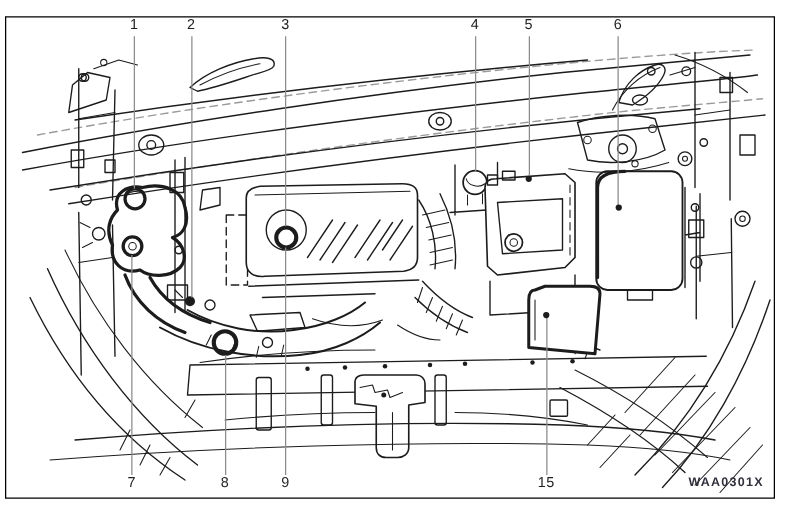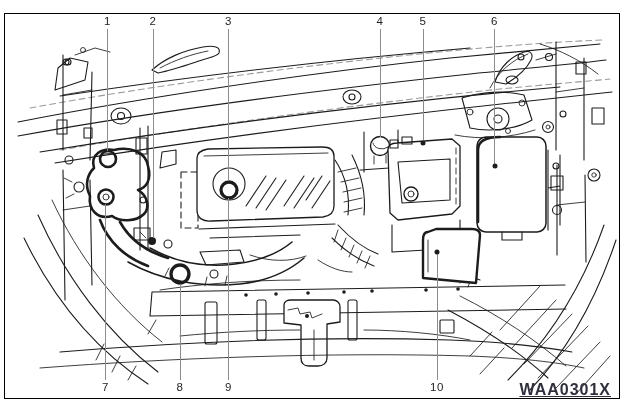--- a/index.html
+++ b/index.html
@@ -16,22 +16,22 @@
   .b2{stroke-width:3.3;}
   .thin{stroke-width:0.85;}
   .dash{stroke-dasharray:6 4;}
   .gray{stroke:#9a9a9a;}
   .ink{fill:#1c1c1c;stroke:none;}
   .leader{position:absolute;width:1px;background:#8c8c8c;}
   .leader-dot{position:absolute;width:5px;height:5px;border-radius:50%;
               background:#1c1c1c;transform:translate(-50%,-50%);}
   .callout-num{position:absolute;transform:translate(-50%,-50%);
                font-size:11.5px;line-height:11px;color:#1f1f1f;letter-spacing:0.5px;}
-  #figure-code{position:absolute;right:18px;top:381px;font-size:16px;font-weight:700;
-               letter-spacing:1px;color:#30303c;text-decoration:underline;}
+  #figure-code{position:absolute;right:18px;top:381px;font-size:10px;font-weight:700;
+               letter-spacing:1px;color:#30303c;}
 </style>
 </head>
 <body>
 
 <div id="stage">
   <div id="frame"></div>
 
   <svg id="art" width="629" height="409" viewBox="0 0 629 409">
     <defs>
       <clipPath id="clip">
@@ -242,17 +242,17 @@
       <div class="leader-dot" style="left: 494.5px; top: 166px; background: rgb(28, 28, 28);"></div>
       <div class="callout-num" style="left: 494.5px; top: 21px; color: rgb(31, 31, 31);">6</div>
       <div class="leader" style="left: 105px; top: 204px; height: 176px; background: rgb(140, 140, 140);"></div>
       <div class="callout-num" style="left: 105.5px; top: 387px; color: rgb(31, 31, 31);">7</div>
       <div class="leader" style="left: 179.5px; top: 284px; height: 96px; background: rgb(140, 140, 140);"></div>
       <div class="callout-num" style="left: 180px; top: 387px; color: rgb(31, 31, 31);">8</div>
       <div class="leader" style="left: 228px; top: 198px; height: 182px; background: rgb(140, 140, 140);"></div>
       <div class="callout-num" style="left: 228.5px; top: 387px; color: rgb(31, 31, 31);">9</div>
       <div class="leader" style="left: 436.5px; top: 252px; height: 128px; background: rgb(140, 140, 140);"></div>
       <div class="leader-dot" style="left: 437px; top: 252px; background: rgb(28, 28, 28);"></div>
-      <div class="callout-num" style="left: 437px; top: 387px; color: rgb(31, 31, 31);">10</div>
+      <div class="callout-num" style="left: 437px; top: 387px; color: rgb(31, 31, 31);">15</div>
     </div>
 
   <div id="figure-code">WAA0301X</div>
 </div>
 
 </body></html>

